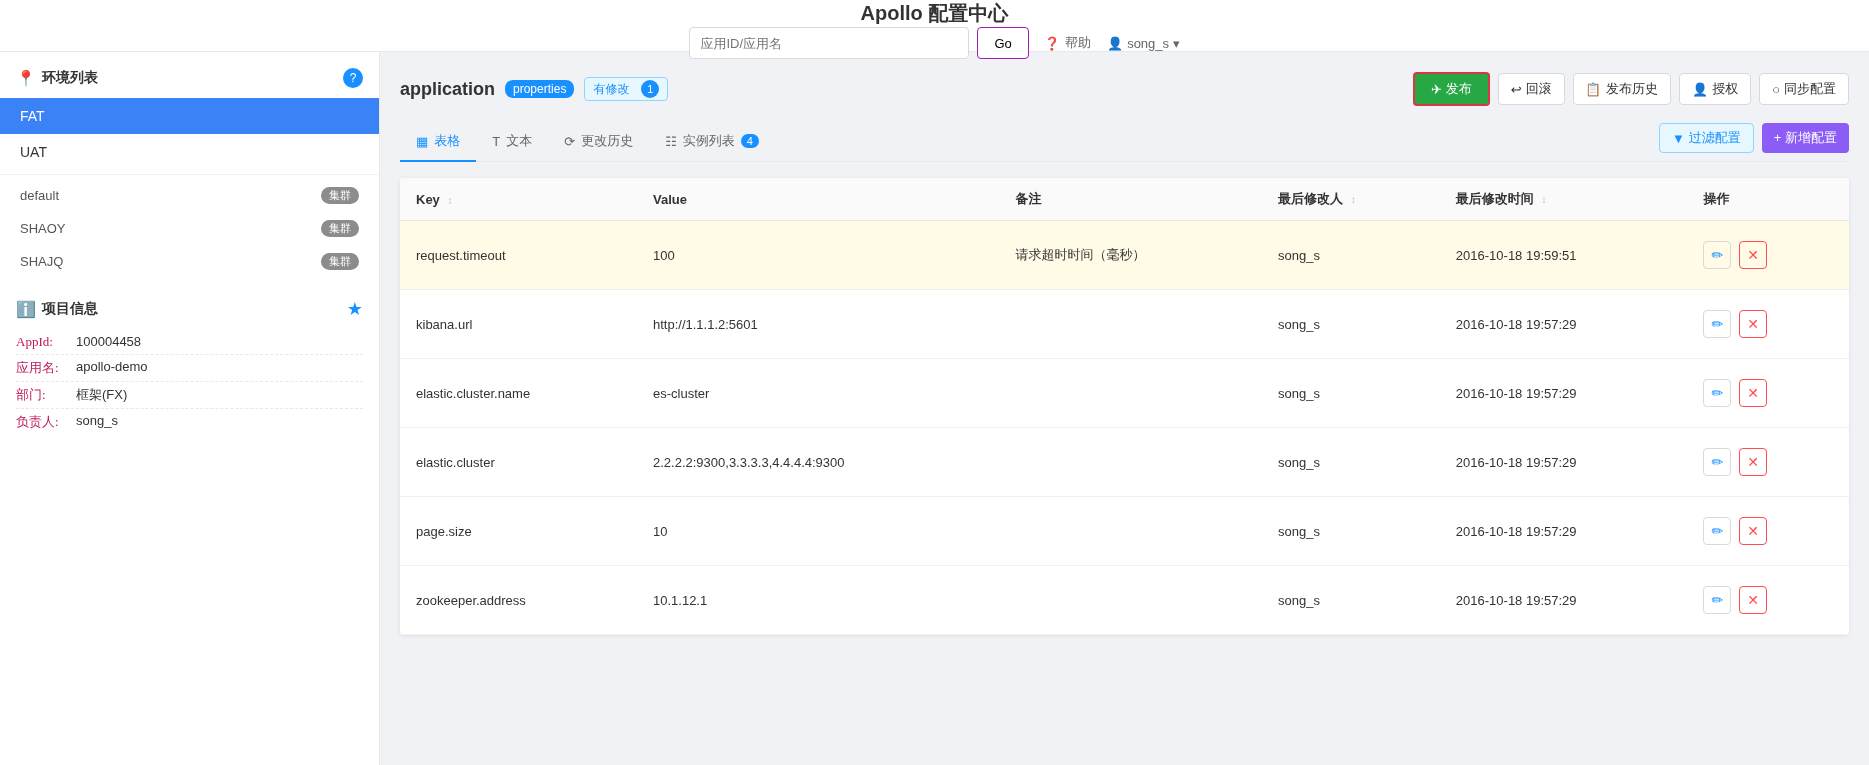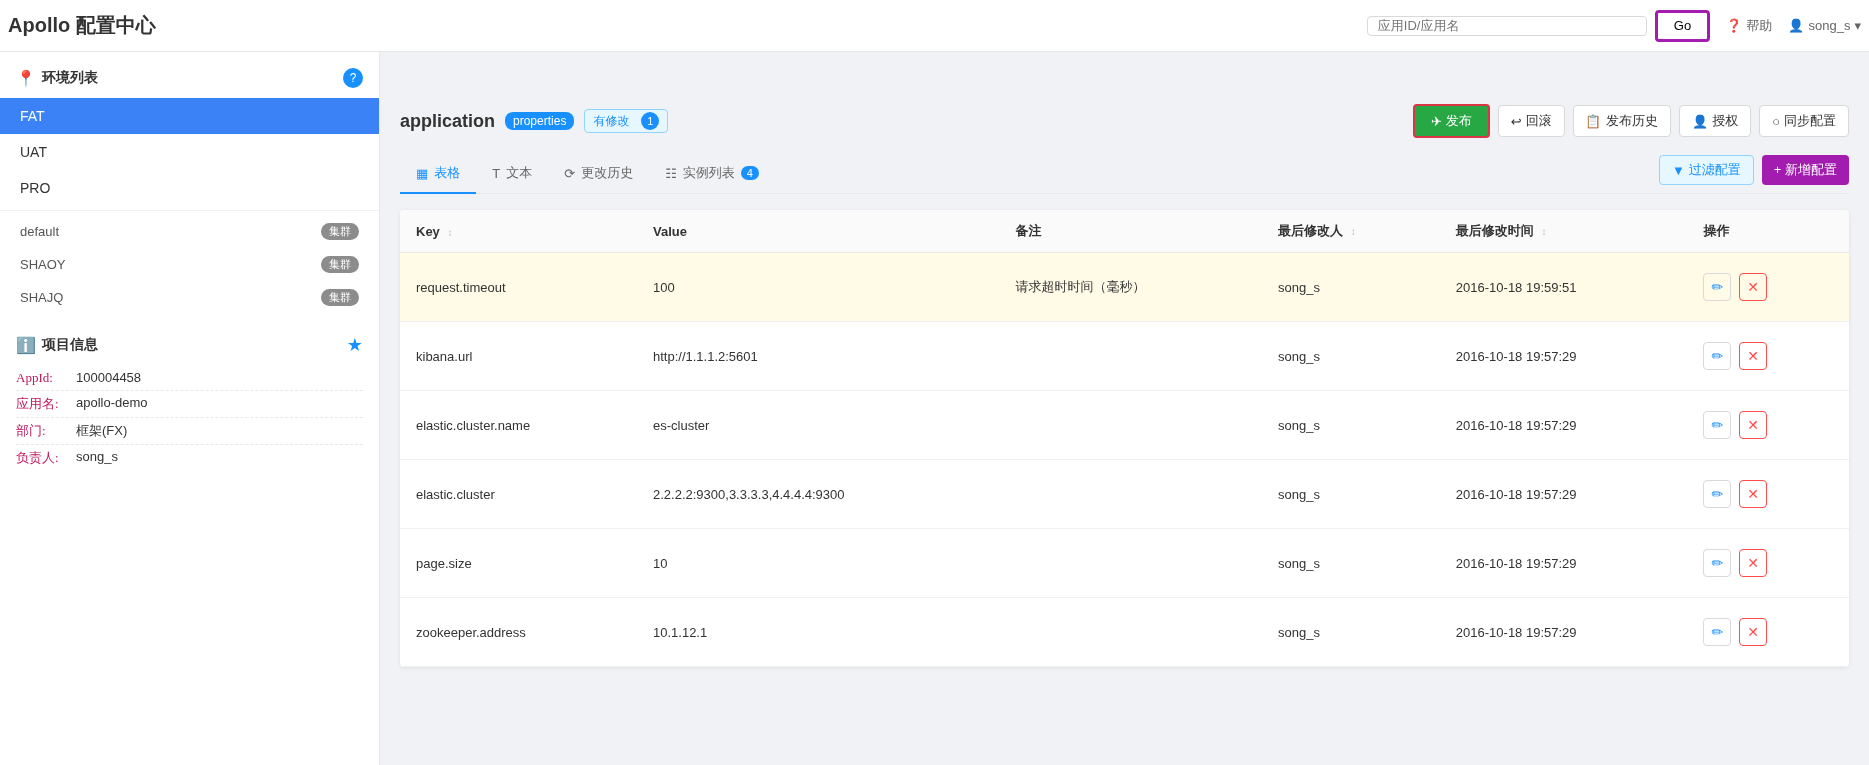--- a/index.html
+++ b/index.html
@@ -5,52 +5,53 @@
     * { box-sizing: border-box; margin: 0; padding: 0; }
     body { font-family: "Microsoft YaHei", "PingFang SC", Arial, sans-serif; font-size: 13px; background: #f0f2f5; color: #333; }
 
     
     .header {
       background: #fff;
       border-bottom: 1px solid #e8e8e8;
       height: 52px;
       display: flex;
       align-items: center;
-      padding: 0 8px;
+      padding: 0 28px;
       justify-content: space-between;
+      flex-direction: column;
     }
     .header-logo {
       font-size: 20px;
       font-weight: bold;
       color: #333;
     }
     .header-right {
       display: flex;
       align-items: center;
       gap: 16px;
     }
     .header-search {
       display: flex;
       align-items: center;
       gap: 8px;
     }
     .header-search input {
       width: 280px;
-      height: 20px;
+      height: 32px;
       border: 1px solid #d9d9d9;
       border-radius: 4px;
       padding: 0 10px;
       font-size: 13px;
       color: #999;
     }
     .header-search button {
       height: 32px;
       padding: 0 16px;
       background: #fff;
-      border: 3px solid #a21caf;
+      border: 1px solid #a21caf;
       border-radius: 4px;
       cursor: pointer;
       font-size: 13px;
     }
     .header-help, .header-user {
       font-size: 13px;
       color: #666;
       cursor: pointer;
       display: flex;
       align-items: center;
@@ -178,21 +179,20 @@
     .project-info-value {
       color: #333;
       font-weight: 500;
     }
 
     
     .content {
       flex: 1;
       padding: 20px;
       overflow-y: auto;
-      margin-top: 32px;
     }
 
     
     .content-header {
       display: flex;
       align-items: center;
       justify-content: space-between;
       margin-bottom: 16px;
     }
     .content-title-area {
@@ -312,21 +312,21 @@
       border: 1px solid #91d5ff;
       border-radius: 4px;
       padding: 5px 12px;
       font-size: 13px;
       cursor: pointer;
       display: flex;
       align-items: center;
       gap: 4px;
     }
     .btn-add {
-      background: #a21caf;
+      background: #8b5cf6;
       color: #fff;
       border: none;
       border-radius: 4px;
       padding: 5px 12px;
       font-size: 13px;
       cursor: pointer;
       display: flex;
       align-items: center;
       gap: 4px;
     }
@@ -411,21 +411,20 @@
       <div class="sidebar-section-header">
         <div class="sidebar-section-title">
           <span class="location-icon">📍</span>
           <span>环境列表</span>
         </div>
         <div class="help-icon">?</div>
       </div>
       <ul class="env-list">
         <li class="env-item active">FAT</li>
         <li class="env-item">UAT</li>
-        <li class="env-item">PRO</li>
       </ul>
       <div class="env-divider"></div>
       <ul class="env-sub-list">
         <li class="env-sub-item">
           <span>default</span>
           <span class="cluster-badge">集群</span>
         </li>
         <li class="env-sub-item">
           <span>SHAOY</span>
           <span class="cluster-badge">集群</span>

